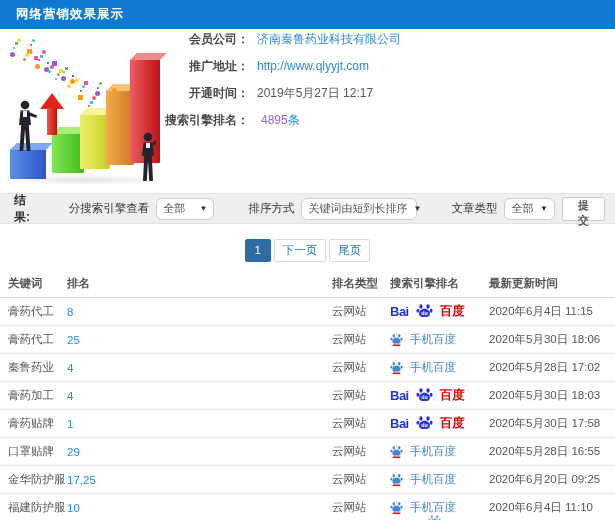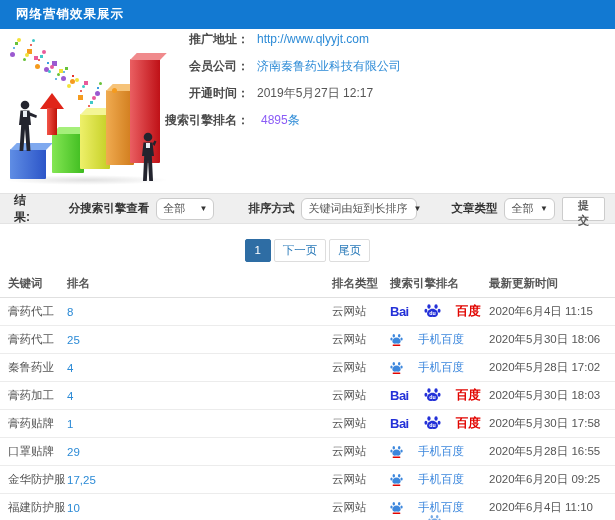--- a/index.html
+++ b/index.html
@@ -44,40 +44,40 @@
   .info-link{margin-left:8px;color:#2b8ad6;text-decoration:none;cursor:pointer;}
   .count-red{margin-left:12px;color:#8b5cf6;}
   .count-unit{color:#2b8ad6;}
 
   
   .filterbar{position:absolute;top:193px;left:0;right:0;height:31px;background:#efefef;
     border-top:1px solid #e3e3e3;border-bottom:1px solid #e3e3e3;box-sizing:border-box;
     display:flex;align-items:center;padding:0 10px;}
   .result-label{font-weight:bold;color:#333;margin-left:4px;}
   .filter-controls{margin-left:auto;display:flex;align-items:center;gap:7px;}
-  .filter-label{font-weight:bold;color:#333;font-size:11.5px;white-space:nowrap;margin-left:27px;}
+  .filter-label{font-weight:normal;color:#333;font-size:11.5px;white-space:nowrap;margin-left:27px;}
   .select-box{background:#fff;border:1px solid #ccc;border-radius:6px;height:22px;box-sizing:border-box;
     display:flex;align-items:center;justify-content:space-between;padding:0 6px;font-size:11px;color:#555;cursor:pointer;white-space:nowrap;}
   .caret{font-size:8px;color:#333;margin-left:6px;}
   .submit-btn{height:24px;padding:0 10px;background:#fff;border:1px solid #ccc;border-radius:2px;
     font-size:11px;color:#555;font-weight:bold;cursor:pointer;font-family:inherit;}
 
   
   .pagination{position:absolute;top:239px;left:0;right:0;display:flex;justify-content:center;gap:3px;}
   .page-item{min-width:8px;padding:0 8px;height:21px;line-height:21px;text-align:center;font-size:11.5px;
     border:1px solid #ddd;background:#fff;color:#2a7ab9;border-radius:2px;cursor:pointer;}
   .page-item.active{background:#2e6da4;border-color:#2e6da4;color:#fff;}
 
   
   .results-table{position:absolute;top:269px;left:0;width:615px;border-collapse:collapse;table-layout:fixed;font-size:11.5px;}
   .results-table th{height:28px;text-align:left;font-weight:bold;color:#555;border-bottom:1px solid #e0e0e0;padding:0;margin-top:36px;}
   .results-table td{height:27px;border-bottom:1px solid #ececec;color:#555;padding:0;overflow:hidden;white-space:nowrap;}
   .results-table th:first-child,.results-table td:first-child{padding-left:8px;}
   .rank-link{color:#2b8ad6;cursor:pointer;}
-  .engine-wrap{display:inline-flex;align-items:center;gap:15px;vertical-align:middle;}
+  .engine-wrap{display:inline-flex;align-items:center;gap:7px;vertical-align:middle;}
   .bd-bai{color:#2431d8;font-weight:bold;font-size:13px;letter-spacing:-0.5px;}
   .bd-du{color:#e10500;font-weight:bold;font-size:12.5px;}
   .bd-mobile-text{color:#3c87dd;font-size:11.5px;}
   .partial-hint{position:absolute;left:428px;top:514px;width:13px;height:6px;overflow:hidden;opacity:.7;}
 </style>
 </head>
 <body>
 
 <div class="page">
 
@@ -161,24 +161,24 @@
           <span class="confetti-dot" style="left: 94.6px; top: 56.3px; width: 5px; height: 5px; background: rgb(155, 89, 208); border-radius: 50%;"></span>
           <span class="confetti-dot" style="left: 92.4px; top: 61px; width: 4px; height: 4px; background: rgb(232, 90, 155); border-radius: 50%;"></span>
           <span class="confetti-dot" style="left: 90.1px; top: 65.6px; width: 3px; height: 3px; background: rgb(64, 200, 200);"></span>
           <span class="confetti-dot" style="left: 87.9px; top: 70.2px; width: 2px; height: 2px; background: rgb(230, 51, 42); border-radius: 50%;"></span>
           <span class="confetti-dot" style="left: 111.7px; top: 53.2px; width: 5px; height: 5px; background: rgb(245, 155, 30); border-radius: 50%;"></span>
         </div>
     </div>
 
     <div class="info">
       <div class="info-row">
+        <span class="info-label">会员公司：</span><a class="info-link">济南秦鲁药业科技有限公司</a>
+      </div>
+      <div class="info-row">
         <span class="info-label">推广地址：</span><a class="info-link">http://www.qlyyjt.com</a>
-      </div>
-      <div class="info-row">
-        <span class="info-label">会员公司：</span><a class="info-link">济南秦鲁药业科技有限公司</a>
       </div>
       <div class="info-row">
         <span class="info-label">开通时间：</span><span class="info-value">2019年5月27日 12:17</span>
       </div>
       <div class="info-row">
         <span class="info-label">搜索引擎排名：</span><span class="count-red">4895</span><span class="count-unit">条</span>
       </div>
     </div>
   </div>
 

